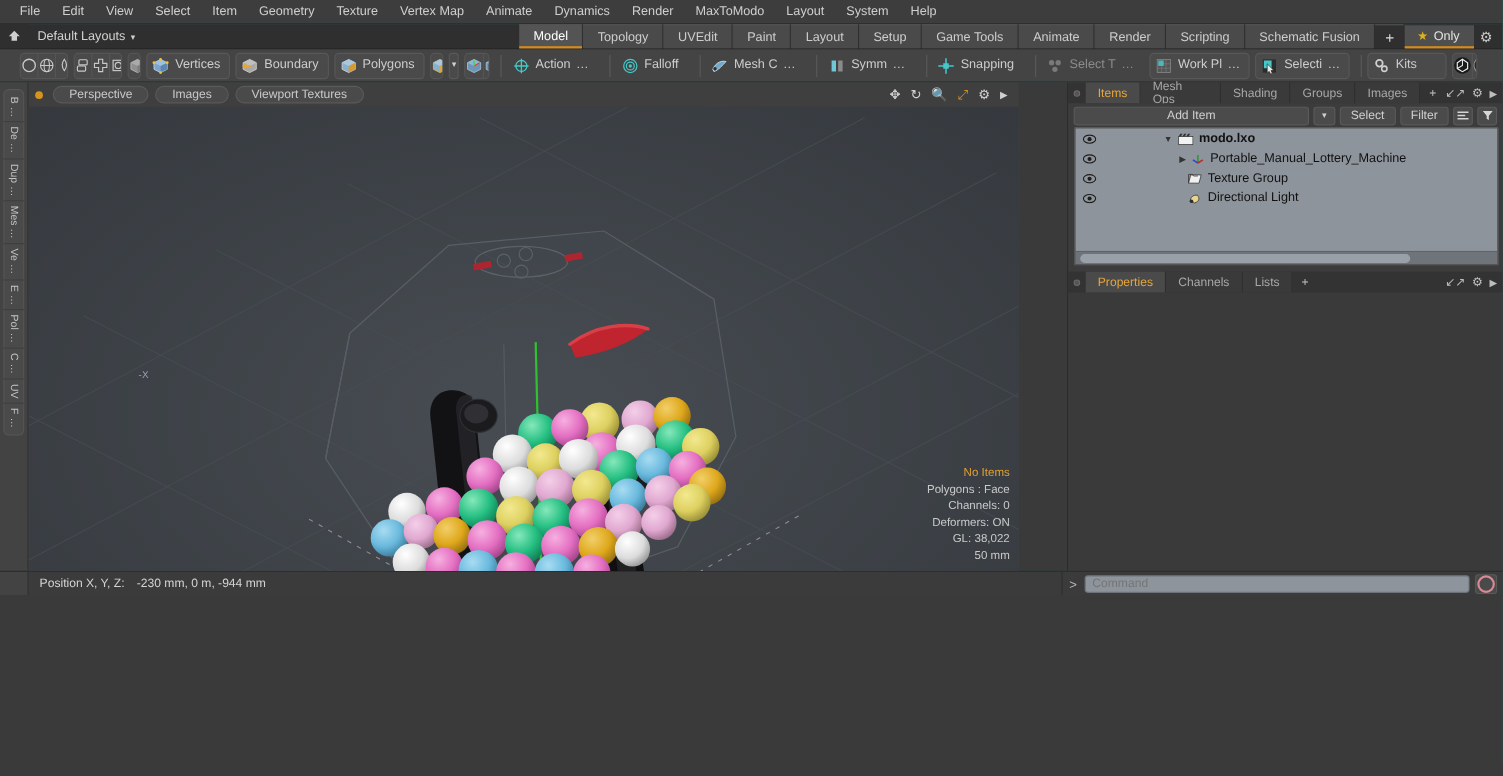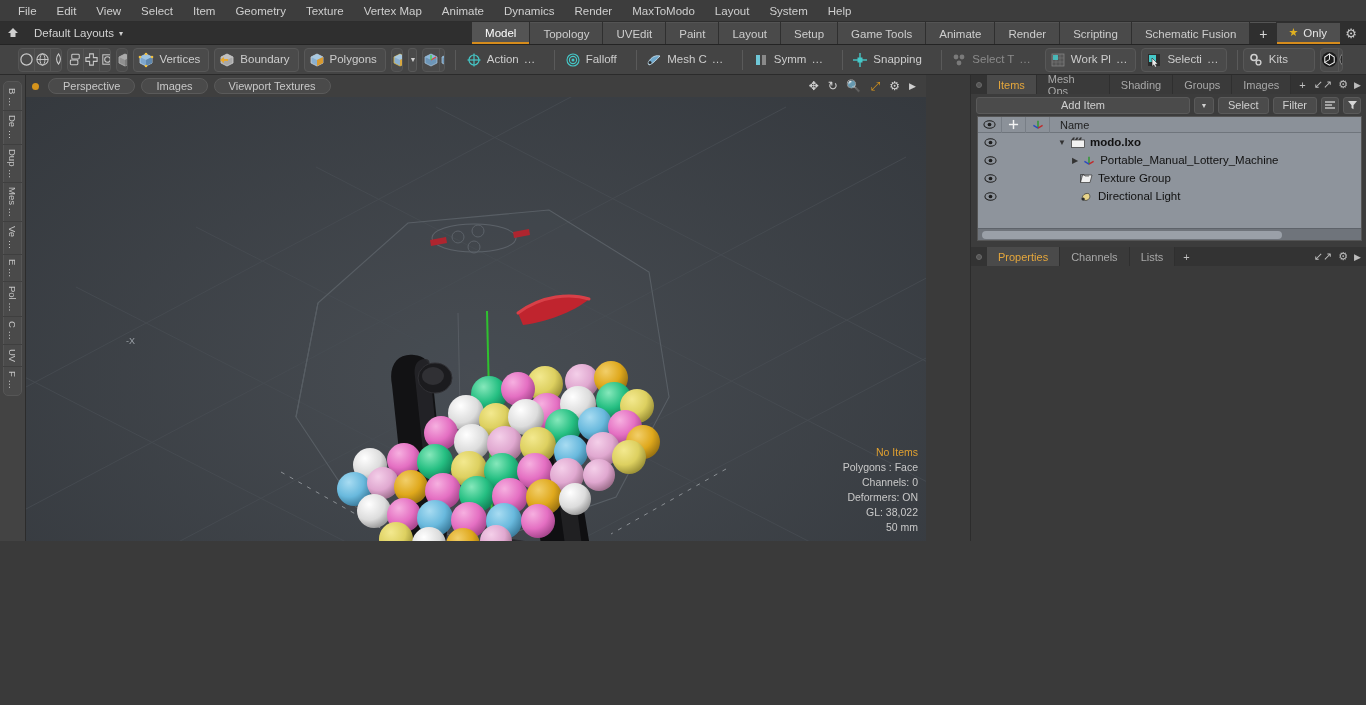--- a/index.html
+++ b/index.html
@@ -734,42 +734,20 @@
             </svg>
         </div>
         <div class="sq-btn">
           <svg width="11" height="11" viewBox="0 0 11 11">
               <path d="M1 1 h9 l-3.5 4.2 v4 l-2 -1.2 v-2.8 z" fill="#d6d6d6"></path>
             </svg>
         </div>
       </div>
 
       <div class="tree-wrap">
-        <div class="tree-head">
-          <div class="th-col">
-            <svg width="13" height="9" viewBox="0 0 14 9">
-                <ellipse cx="7" cy="4.5" rx="6" ry="4" fill="none" stroke="#1e1e1e" stroke-width="1.1"></ellipse>
-                <circle cx="7" cy="4.5" r="2" fill="#1e1e1e"></circle>
-              </svg>
-          </div>
-          <div class="th-col">
-            <svg width="11" height="11" viewBox="0 0 12 12">
-                <line x1="6" y1="1" x2="6" y2="11" stroke="#f2f2f2" stroke-width="1.6"></line>
-                <line x1="1" y1="6" x2="11" y2="6" stroke="#f2f2f2" stroke-width="1.6"></line>
-              </svg>
-          </div>
-          <div class="th-col">
-            <svg width="12" height="11" viewBox="0 0 12 12">
-                <line x1="6" y1="10" x2="6" y2="2" stroke="#2a9a2a" stroke-width="1.5"></line>
-                <line x1="6" y1="10" x2="11" y2="7" stroke="#c02a2a" stroke-width="1.5"></line>
-                <line x1="6" y1="10" x2="1" y2="7" stroke="#2a4ac0" stroke-width="1.5"></line>
-              </svg>
-          </div>
-          <div class="th-name">Name</div>
-        </div>
         <div class="tree-body">
 
           <div class="trow root">
             <div class="eye">
               <svg width="13" height="9" viewBox="0 0 14 9">
                   <ellipse cx="7" cy="4.5" rx="6" ry="4" fill="none" stroke="#1e1e1e" stroke-width="1.1"></ellipse>
                   <circle cx="7" cy="4.5" r="2" fill="#1e1e1e"></circle>
                 </svg>
             </div>
             <div class="c2"></div>
@@ -858,14 +836,30 @@
           <span>↙↗</span>
           <span>⚙</span>
           <span style="font-size:9px;">▶</span>
         </div>
       </div>
 
       <div class="pbody"></div>
     </div>
   </div>
 
+  <div class="bottom">
+    <div class="status-left">
+      <div class="status-corner"></div>
+      <div class="status-text">
+        <b>Position X, Y, Z:</b>
+        <span style="padding-left:8px;">-230 mm, 0 m, -944 mm</span>
+      </div>
+    </div>
+    <div class="cmd-bar">
+      <span class="cmd-gt">&gt;</span>
+      <input class="cmd-input" type="text" placeholder="Command" style="">
+      <div class="cmd-circle-wrap">
+        <div class="cmd-circle"></div>
+      </div>
+    </div>
+  </div>
 
 </div>
 
 </body></html>

